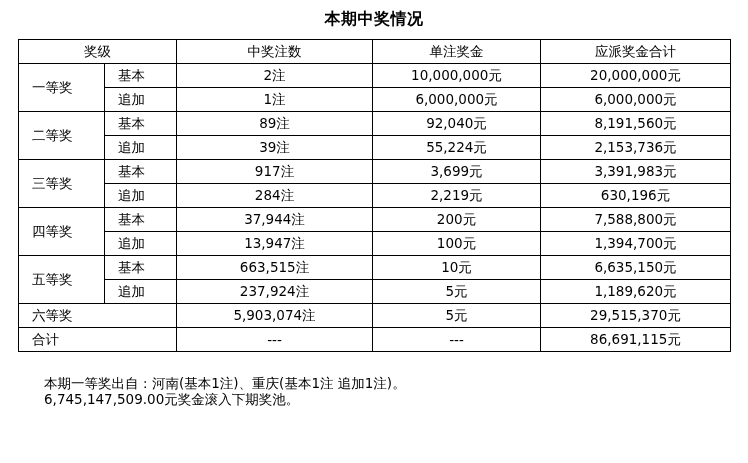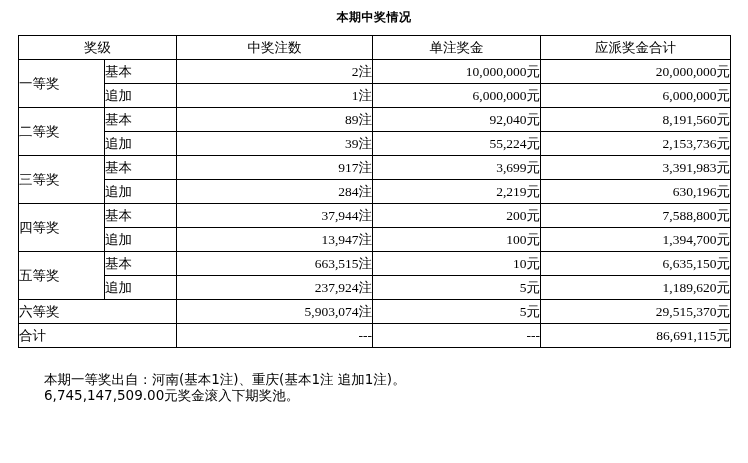--- a/index.html
+++ b/index.html
@@ -16,52 +16,51 @@
   }
   .page {
     position: relative;
     width: 748px;
     height: 463px;
     box-sizing: border-box;
     padding: 0 18px;
   }
   .title {
     text-align: center;
-    font-size: 12px;
+    font-size: 16px;
     font-weight: bold;
     letter-spacing: 0.5px;
     padding-top: 9px;
     padding-bottom: 9px;
   }
   table.prize {
     width: 712px;
     border-collapse: collapse;
     table-layout: fixed;
     font-size: 13.5px;
   }
   table.prize td, table.prize th {
     border: 1px solid #000000;
-    padding: 2px 0;
+    padding: 2px 13px;
     height: 24px;
     box-sizing: border-box;
     font-weight: normal;
-    font-family: Liberation Serif, serif;
   }
   table.prize th {
     text-align: center;
     font-weight: normal;
   }
   .col-grade { width: 86px; }
   .col-type  { width: 72px; }
   .col-count { width: 196px; }
   .col-unit  { width: 168px; }
   .col-total { width: 190px; }
 
   .c { }
-  .r { text-align: right; padding-right: 8px; }
+  .r { text-align: center; padding-right: 8px; }
 
   .grade-cell {
     text-align: left;
     vertical-align: middle;
   }
   .span2 {
     text-align: left;
     vertical-align: middle;
   }
   .notes {

